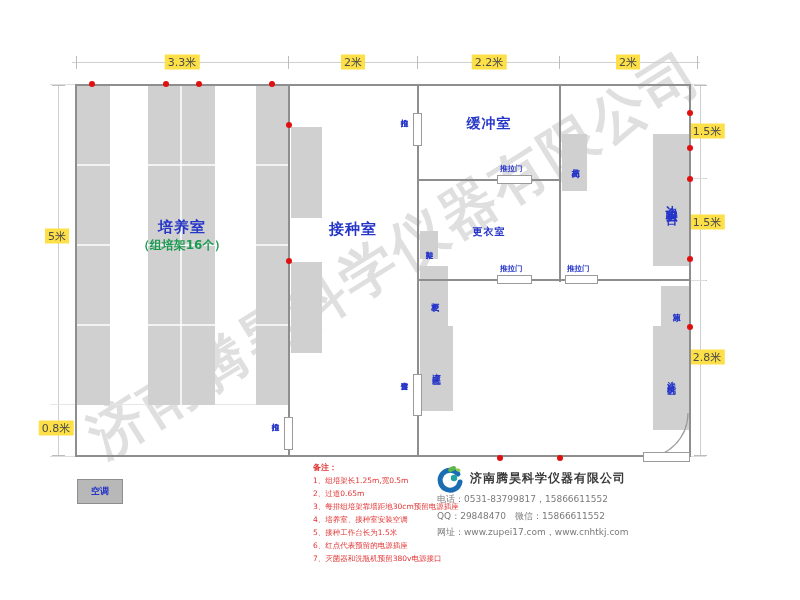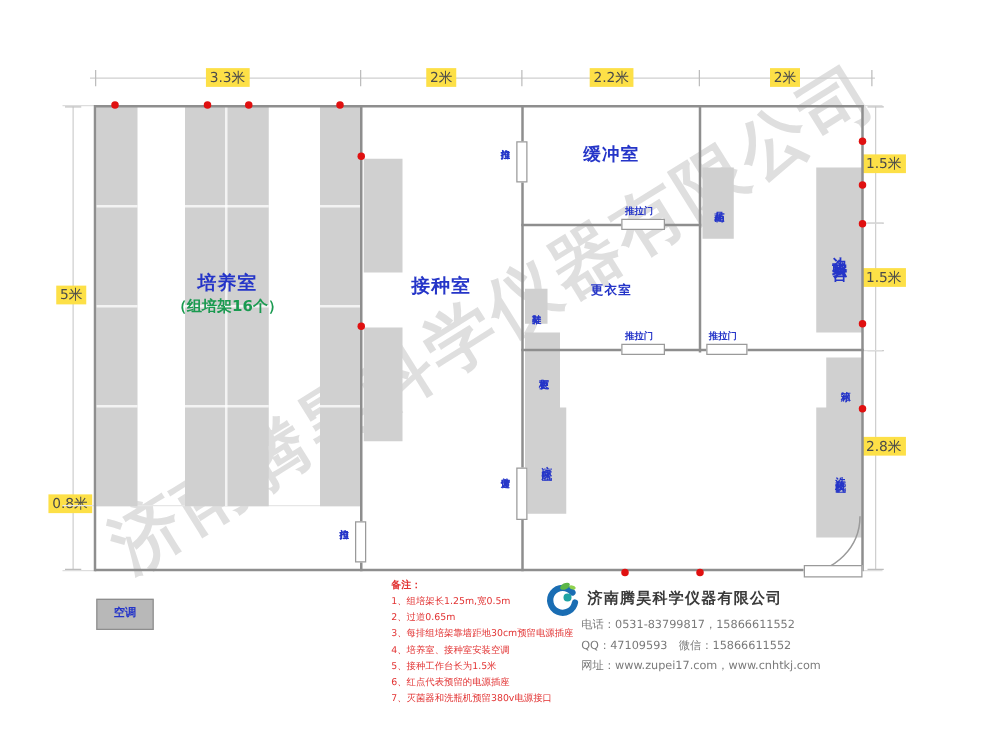--- a/index.html
+++ b/index.html
@@ -27,21 +27,21 @@
   .doorlabel{position:absolute;color:#2535c8;font-weight:bold;font-size:7.5px;
              line-height:1.05;white-space:nowrap;}
   .watermark{position:absolute;left:395px;top:255px;transform:translate(-50%,-50%) rotate(-32deg);
              font-size:56px;font-weight:bold;color:rgba(140,140,140,0.28);
              letter-spacing:3px;white-space:nowrap;}
   .notes{position:absolute;left:313px;top:461px;color:#e23333;font-size:7.5px;line-height:13px;}
   .notes .ntitle{font-weight:bold;font-size:8px;}
   .company{position:absolute;left:434px;top:462px;}
   .cname{position:absolute;left:36px;top:8px;font-size:12px;font-weight:bold;color:#3a3a3a;
          white-space:nowrap;letter-spacing:1px;}
-  .cline{position:absolute;left:3px;color:#7a7a7a;font-size:9px;white-space:nowrap;margin-left:28px;}
+  .cline{position:absolute;left:3px;color:#7a7a7a;font-size:9px;white-space:nowrap;}
 </style>
 </head>
 <body>
 
 <div id="canvas">
 
   <div class="watermark">济南腾昊科学仪器有限公司</div>
 
   <div>
     <div class="dimline" style="left:72px;top:62px;width:628px;height:1px;"></div>
@@ -55,21 +55,21 @@
     <div class="dimlabel" style="left:489px;top:62px;">2.2米</div>
     <div class="dimlabel" style="left:628px;top:62px;">2米</div>
   </div>
 
   <div>
     <div class="dimline" style="left:58px;top:85px;width:1px;height:371px;"></div>
     <div class="dimtick" style="left:52px;top:85px;width:13px;height:1px;"></div>
     <div class="dimtick" style="left:52px;top:404px;width:13px;height:1px;"></div>
     <div class="dimtick" style="left:52px;top:455px;width:13px;height:1px;"></div>
     <div class="dimlabel" style="left:57px;top:236px;">5米</div>
-    <div class="dimlabel" style="left:56px;top:403px;">0.8米</div>
+    <div class="dimlabel" style="left:56px;top:428px;">0.8米</div>
   </div>
 
   <div>
     <div class="dimline" style="left:700px;top:85px;width:1px;height:371px;"></div>
     <div class="dimtick" style="left:694px;top:85px;width:13px;height:1px;"></div>
     <div class="dimtick" style="left:694px;top:178px;width:13px;height:1px;"></div>
     <div class="dimtick" style="left:694px;top:280px;width:13px;height:1px;"></div>
     <div class="dimtick" style="left:694px;top:455px;width:13px;height:1px;"></div>
     <div class="dimlabel" style="left:707px;top:131px;">1.5米</div>
     <div class="dimlabel" style="left:707px;top:222px;">1.5米</div>
@@ -210,17 +210,17 @@
 
   <div class="company">
     <svg width="32" height="32" viewBox="0 0 32 32" style="position:absolute;left:0;top:2px;">
       <path d="M 24 10 A 10 10 0 1 0 26 18" fill="none" stroke="#1a6db3" stroke-width="5" stroke-linecap="round"></path>
       <circle cx="20" cy="14" r="3.2" fill="#1fa3a3"></circle>
       <ellipse cx="18" cy="5" rx="4.2" ry="2.4" fill="#5cb648" transform="rotate(-28 18 5)"></ellipse>
       <ellipse cx="24" cy="6" rx="2.6" ry="1.5" fill="#8fd14f" transform="rotate(20 24 6)"></ellipse>
     </svg>
     <div class="cname">济南腾昊科学仪器有限公司</div>
     <div class="cline" style="top:31px;">电话：0531-83799817，15866611552</div>
-    <div class="cline" style="top:48px;">QQ：47109593　微信：15866611552</div>
+    <div class="cline" style="top:48px;">QQ：29848470　微信：15866611552</div>
     <div class="cline" style="top:64px;">网址：www.zupei17.com，www.cnhtkj.com</div>
   </div>
 
 </div>
 
 </body></html>

